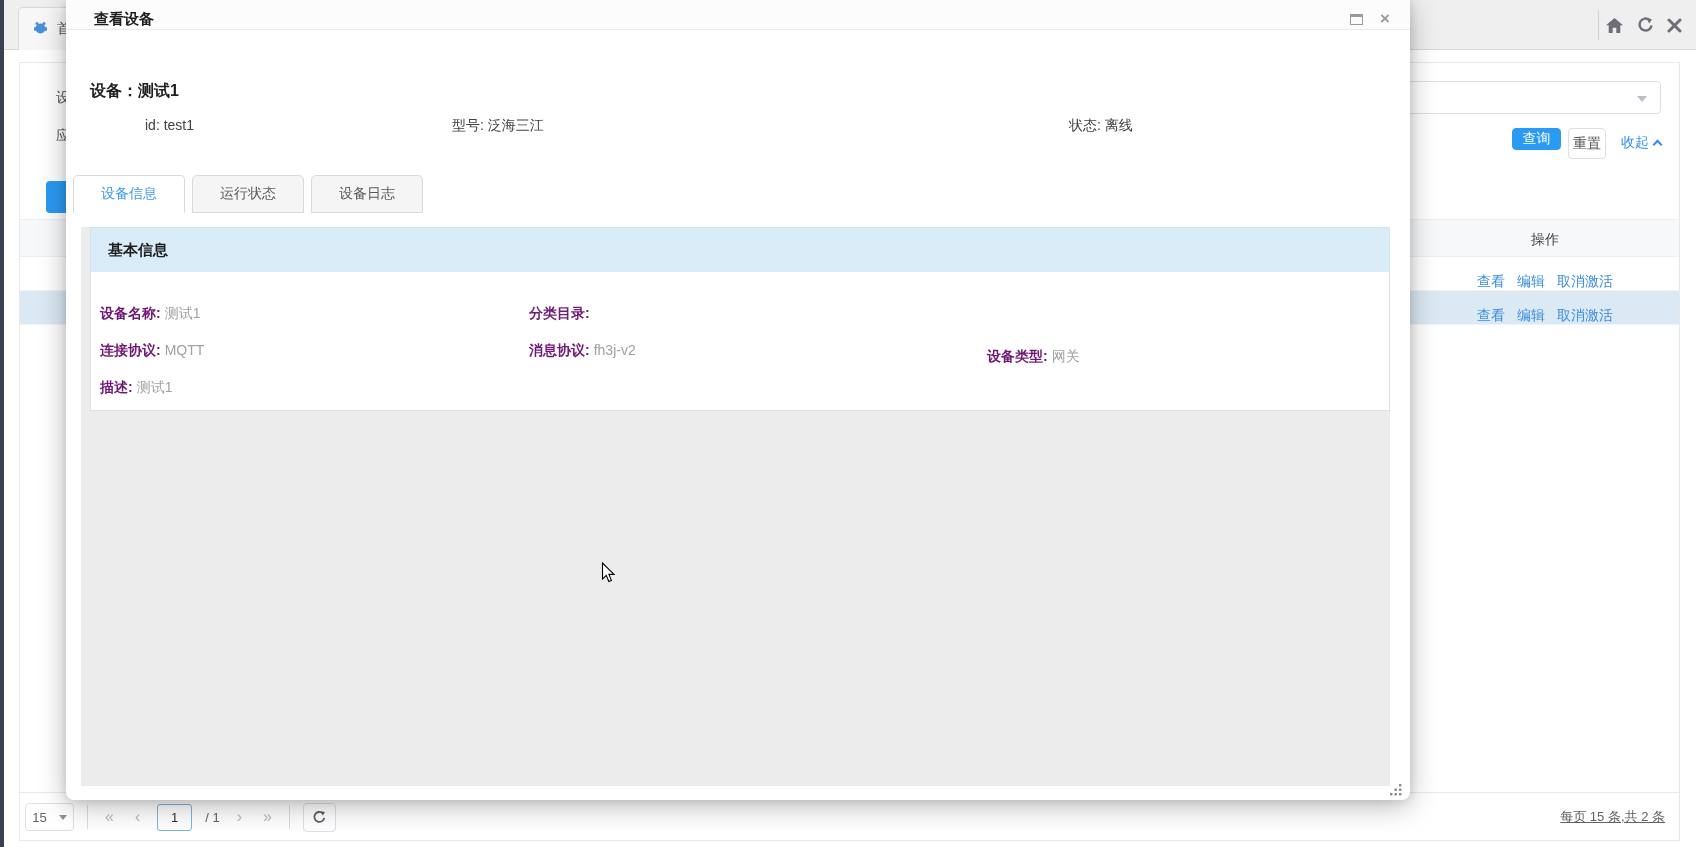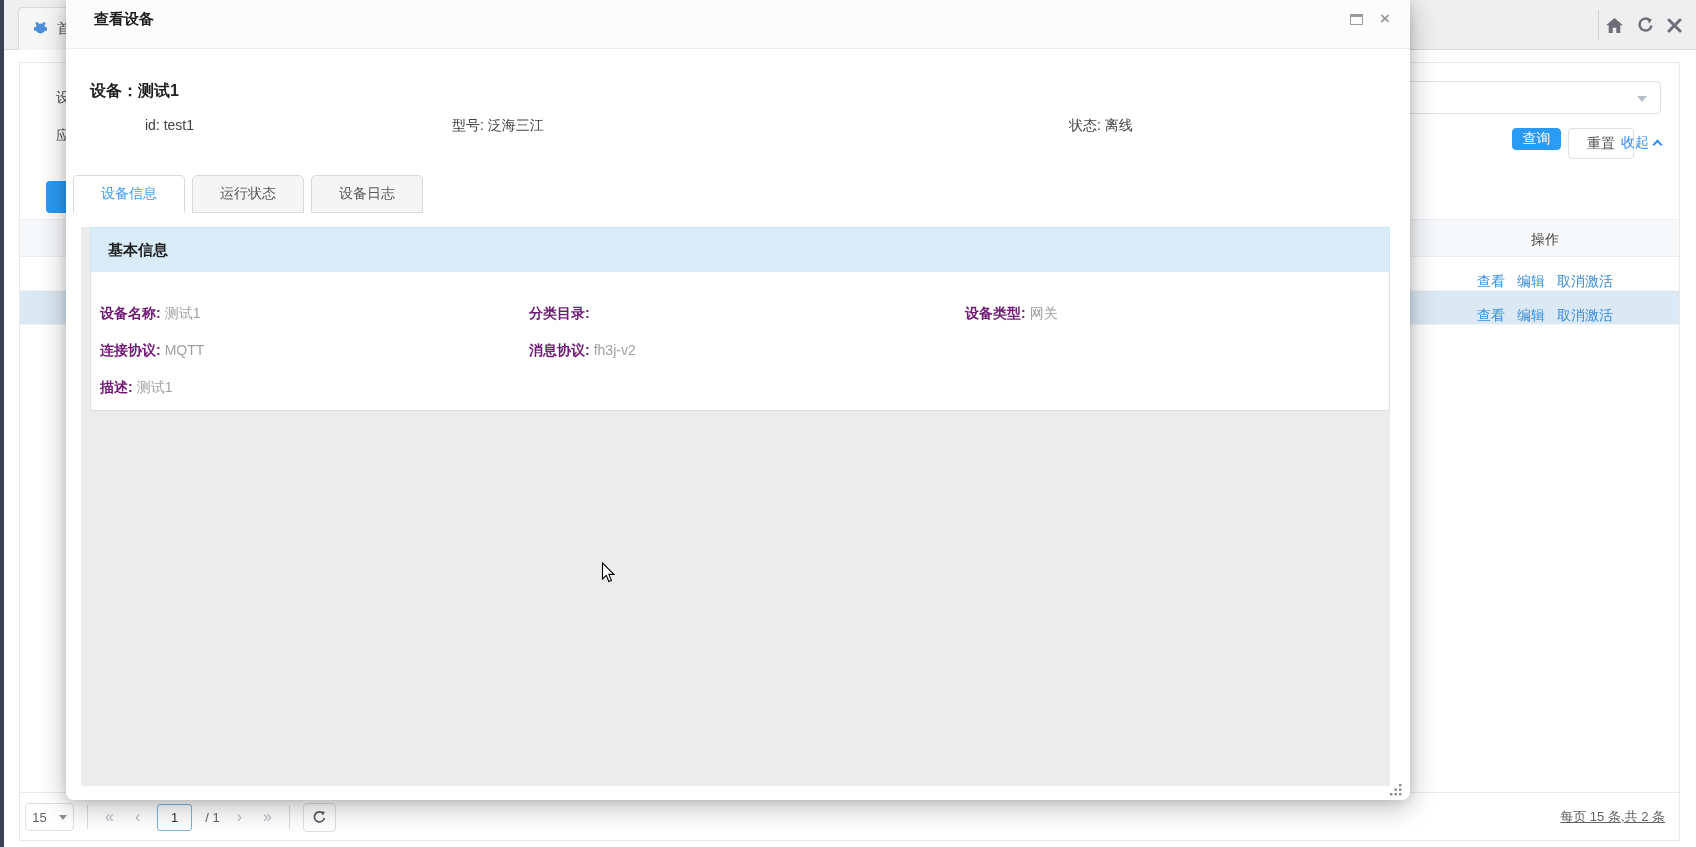--- a/index.html
+++ b/index.html
@@ -21,21 +21,21 @@
 
   
   .page-card { position:absolute; left:19px; top:62px; width:1661px; height:779px; background:#fff; border:1px solid #e8e8e8; }
   .clipped-label { position:absolute; left:36px; color:#555; white-space:nowrap; }
   .filter-select { position:absolute; left:430px; top:18px; right:18px; height:33px; background:#fff;
     border:1px solid #dcdfe6; border-radius:4px; }
   .caret-down { position:absolute; right:13px; top:14px; width:0; height:0;
     border-left:5px solid transparent; border-right:5px solid transparent; border-top:6px solid #b9bfc9; }
   .btn { display:inline-flex; align-items:center; justify-content:center; border-radius:4px; cursor:pointer; font-size:14px; }
   .btn-primary { position:absolute; left:1492px; top:65px; width:49px; height:22px; background:#2b9af3; color:#fff; border:1px solid #2b9af3; }
-  .btn-plain { position:absolute; left:1548px; top:65px; width:66px; height:31px; background:#fff; color:#555; border:1px solid #dcdfe6; }
+  .btn-plain { position:absolute; left:1548px; top:65px; width:38px; height:31px; background:#fff; color:#555; border:1px solid #dcdfe6; }
   .collapse-link { position:absolute; left:1601px; top:71px; color:#2f8df4; display:flex; align-items:center; gap:5px; cursor:pointer; }
   .chevron-up { width:7px; height:7px; border-left:2px solid #2f8df4; border-top:2px solid #2f8df4; transform:rotate(45deg); margin-top:3px; }
   .add-btn { position:absolute; left:26px; top:118px; width:84px; height:32px; background:#2b9af3; color:#fff;
     border-radius:4px; display:flex; align-items:center; justify-content:center; gap:5px; font-size:14px; }
   .add-plus { font-size:17px; font-weight:bold; line-height:1; }
 
   
   .bg-table { position:absolute; left:0; top:156px; width:1659px; }
   .bg-table-header { height:38px; background:#f7f8fa; border-top:1px solid #ebeef5; border-bottom:1px solid #ebeef5; position:relative; }
   .op-header-cell { position:absolute; right:0; width:268px; height:38px; line-height:38px; text-align:center; color:#444; }
@@ -55,21 +55,21 @@
   .page-input { width:35px; height:27px; border:1px solid #79b6e3; border-radius:3px; text-align:center;
     font-size:13px; color:#333; outline:none; font-family:inherit; }
   .page-total { color:#606266; font-size:13px; }
   .refresh-btn { width:33px; height:29px; border:1px solid #dcdfe6; border-radius:4px; background:#fff;
     display:flex; align-items:center; justify-content:center; cursor:pointer; }
   .footer-summary { position:absolute; right:14px; top:0; height:48px; display:flex; align-items:center; color:#606266; font-size:13px;text-decoration:underline; }
 
   
   .modal { position:absolute; left:66px; top:0; width:1344px; height:800px; background:#fff;
     border-radius:0 0 8px 8px; box-shadow:0 6px 28px rgba(0,0,0,0.28), 0 0 10px rgba(0,0,0,0.12); }
-  .modal-header { position:relative; height:49px; background:#fcfcfc; border-bottom:1px solid #ececec; border-radius:0; }
+  .modal-header { position:relative; height:30px; background:#fcfcfc; border-bottom:1px solid #ececec; border-radius:0; }
   .modal-title { position:absolute; left:28px; top:0; line-height:38px; font-weight:bold; font-size:15px; color:#1f1f1f; }
   .modal-max { position:absolute; right:47px; top:14px; width:13px; height:11px; border:1px solid #9a9a9a; border-top-width:3px; cursor:pointer; }
   .modal-close { position:absolute; right:15px; top:9px; width:20px; height:20px; cursor:pointer;
     color:#9a9a9a; font-size:17px; font-weight:bold; line-height:20px; text-align:center; }
   .device-title { position:absolute; left:24px; top:81px; font-size:16px; font-weight:bold; color:#1f1f1f; }
   .meta-item { position:absolute; top:117px; color:#424242; white-space:nowrap; }
   .meta-id { left:79px; } .meta-model { left:386px; } .meta-status { left:1003px; }
 
   .tabs { position:absolute; left:7px; top:175px; display:flex; gap:7px; }
   .tab { height:38px; padding:0 27px; display:flex; align-items:center; background:#f5f5f5; color:#595959;
@@ -78,21 +78,21 @@
 
   .tab-panel { position:absolute; left:15px; top:227px; width:1309px; height:559px; background:#ececec;padding-left:9px; }
   .info-card-header { height:45px; background:#d9ecf8; border:1px solid #cfe4f2; border-bottom:none;
     line-height:44px; padding-left:17px; font-weight:bold; font-size:15px; color:#1f1f1f; }
   .info-card-body { height:139px; background:#fff; border:1px solid #e0e0e0; border-top:none; position:relative; }
   .info-row { position:absolute; left:0; width:100%; height:20px; }
   .info-row.r0 { top:33px; } .info-row.r1 { top:70px; } .info-row.r2 { top:107px; }
   .info-cell { position:absolute; white-space:nowrap; }
   .info-cell .lbl { color:#701a75;font-weight:bold; }
   .info-cell .val { color:#a0a0a0; margin-left:4px; }
-  .c0 { left:9px; } .c1 { left:438px; } .c2 { left:874px; }
+  .c0 { left:9px; } .c1 { left:438px; } .c2 { left:896px;margin-top:43px; }
 
   .resize-handle { position:absolute; right:8px; bottom:5px; width:12px; height:12px; }
 
   .cursor { position:absolute; left:601px; top:562px; pointer-events:none; }
 </style>
 </head>
 <body>
 
 <div id="root">
 

